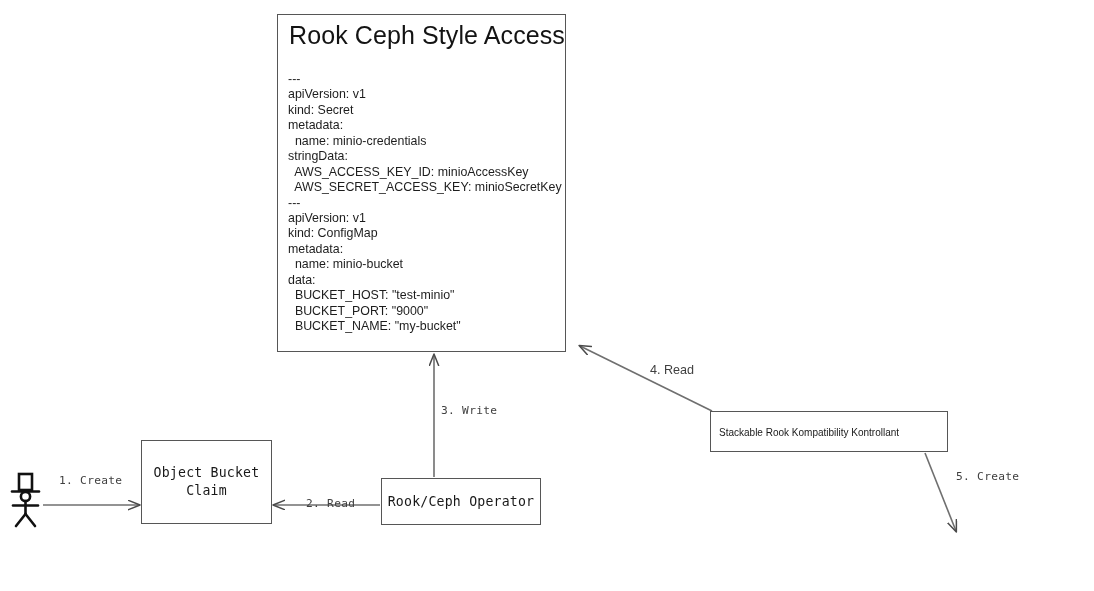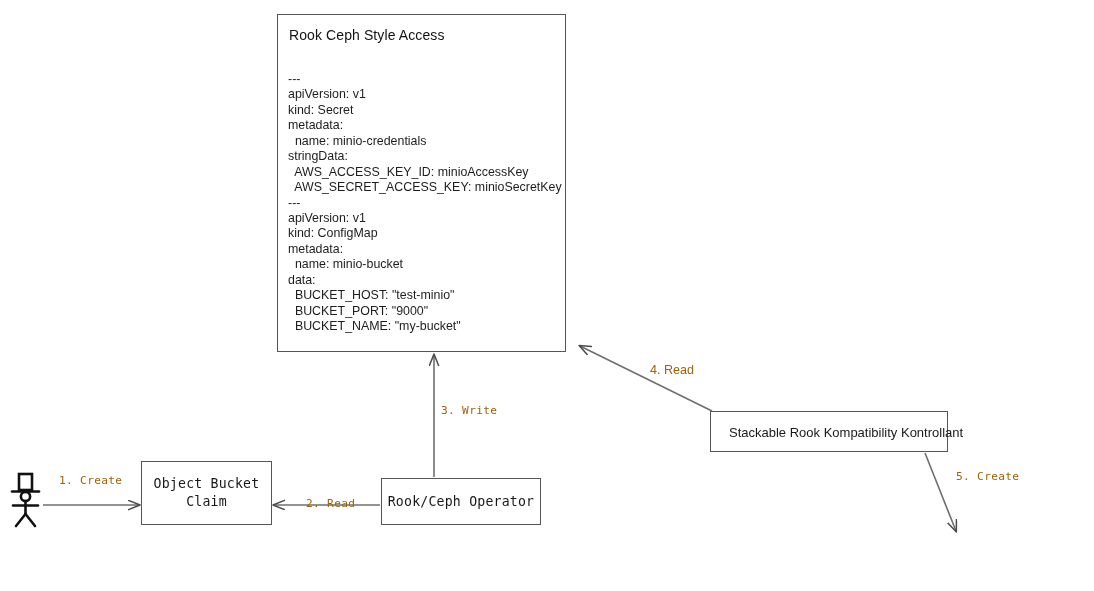--- a/index.html
+++ b/index.html
@@ -13,51 +13,51 @@
   }
   #canvas{position:absolute;inset:0;width:1094px;height:591px;}
   svg.edges{position:absolute;left:0;top:0;width:1094px;height:591px;pointer-events:none;}
 
   .node{position:absolute;box-sizing:border-box;background:#ffffff;border:1.4px solid #565656;}
 
   
   #yaml-card{left:277px;top:14px;width:289px;height:338px;}
   #yaml-card .card-title{
     position:absolute;left:11px;top:8px;
-    font-size:14px;line-height:24px;letter-spacing:.1px;color:#131313;
+    font-size:25px;line-height:24px;letter-spacing:.1px;color:#131313;
     white-space:nowrap;
   }
   #yaml-body{
     position:absolute;left:10px;top:57px;width:300px;
     font-size:12.4px;line-height:15.45px;color:#1d1d1d;
     white-space:pre;
   }
   #yaml-body .yline{display:block;height:15.45px;}
 
   
   .boxlabel{
     position:absolute;left:0;right:0;top:50%;
     transform:translateY(-50%);
     text-align:center;
     white-space:pre-line;
   }
   .mono .boxlabel{font-family:"DejaVu Sans Mono", monospace;font-size:13.2px;line-height:18px;letter-spacing:.2px;color:#191919;}
-  .sans .boxlabel{font-family:"Liberation Sans", sans-serif;font-size:13px;line-height:17px;color:#191919;margin-left:10px;}
+  .sans .boxlabel{font-family:"Liberation Sans", sans-serif;font-size:10px;line-height:17px;color:#191919;}
 
-  #obc-box{left:141px;top:461px;width:131px;height:64px;}
+  #obc-box{left:141px;top:440px;width:131px;height:84px;}
   #operator-box{left:381px;top:478px;width:160px;height:47px;}
   #srkk-box{left:710px;top:411px;width:238px;height:41px;}
   #srkk-box .boxlabel{text-align:left;padding-left:8px;white-space:nowrap;}
   #s3bucket-box{left:938px;top:534px;width:147px;height:49px;}
 
   
   .edge-label{
     position:absolute;
     font-family:"DejaVu Sans Mono", monospace;
-    font-size:11.2px;letter-spacing:.3px;color:#a16207;white-space:nowrap;
+    font-size:11.2px;letter-spacing:.3px;color:#404040;white-space:nowrap;
   }
   .edge-label.sansl{font-family:"Liberation Sans", sans-serif;font-size:12.6px;letter-spacing:0;}
 
   #lbl-1{left:59px;top:474px;}
   #lbl-2{left:306px;top:497px;}
   #lbl-3{left:441px;top:404px;}
   #lbl-4{left:650px;top:363px;}
   #lbl-5{left:956px;top:470px;}
 
   

